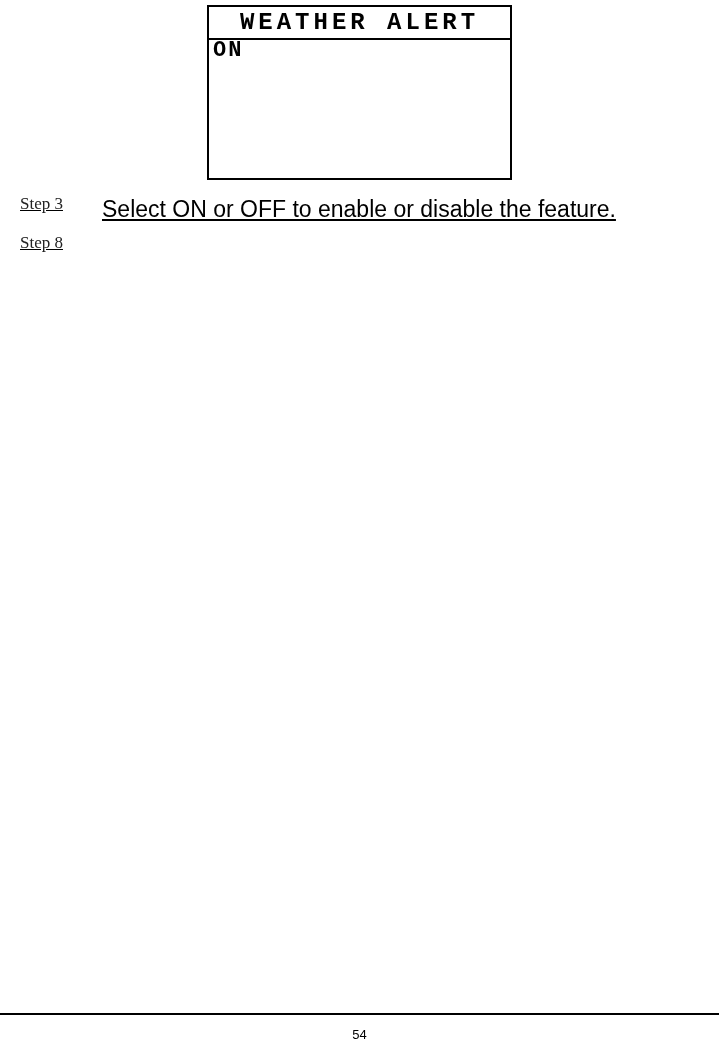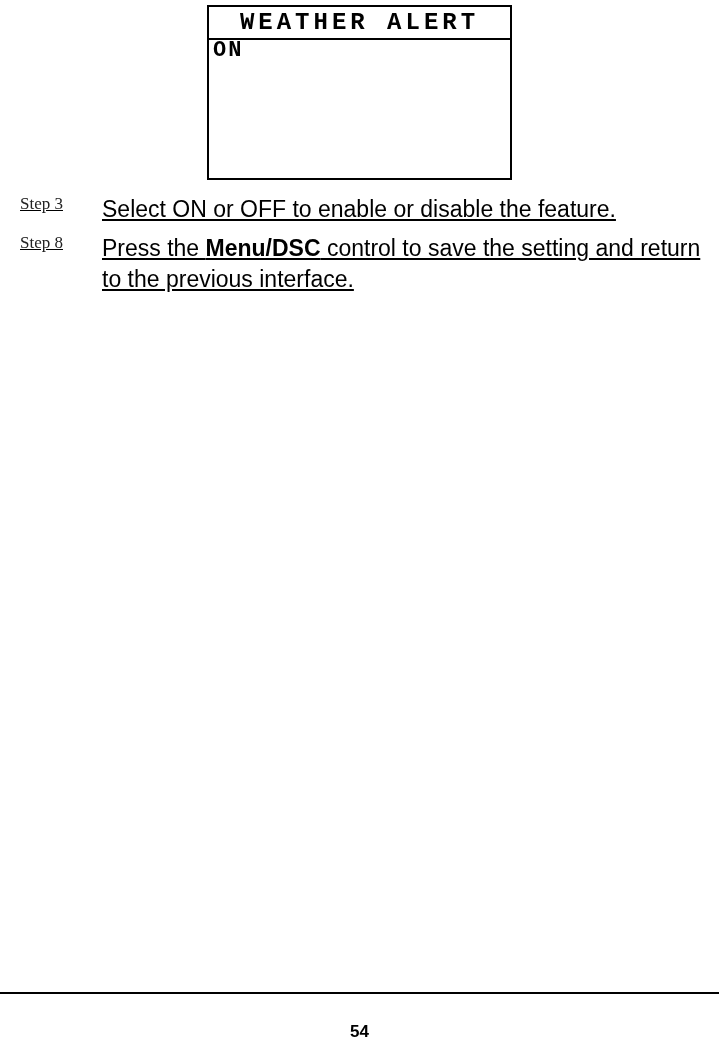--- a/index.html
+++ b/index.html
@@ -72,44 +72,40 @@
     .step-text strong {
       font-weight: bold;
     }
     .page-footer {
       position: absolute;
       bottom: 18px;
       left: 0;
       width: 100%;
       border-top: 2px solid #000;
       text-align: center;
-      padding-top: 28px;
+      padding-top: 12px;
       font-family: Arial, sans-serif;
-      font-size: 17px;
-      font-weight: bold;
+      font-size: 13px;
     }
   </style>
 </head>
 <body>
 
 <div class="screen-container">
   <div class="screen-title">WEATHER ALERT</div>
   <div class="screen-body">
     <div class="option">ON</div>
   </div>
 </div>
 
 <div class="steps">
   <div class="step-row">
     <div class="step-label">Step 3</div>
     <div class="step-text">Select ON or OFF to enable or disable the feature.</div>
   </div>
   <div class="step-row">
     <div class="step-label">Step 8</div>
-    <div class="step-text">
-      <span>Press the </span><strong>Menu/DSC</strong><span> control to save the setting and return to the previous interface.</span>
-    </div>
   </div>
 </div>
 
 <div class="page-footer">
   <span>54</span>
 </div>
 
 </body></html>

